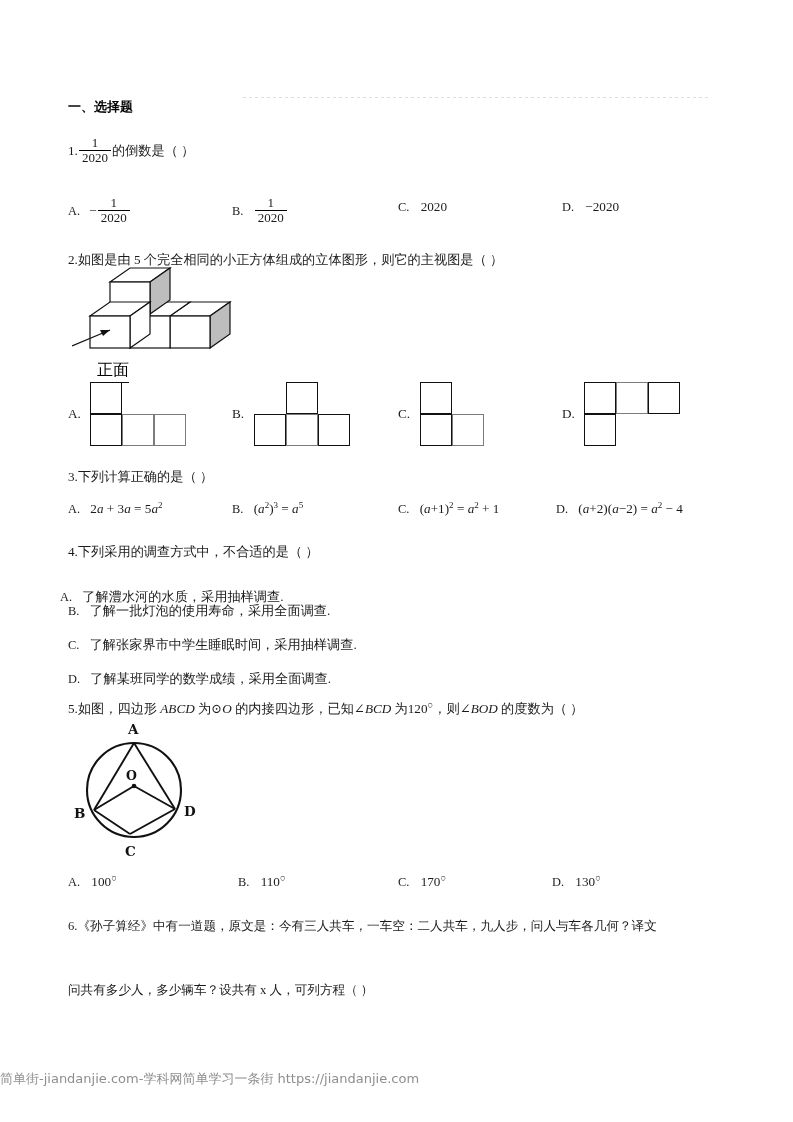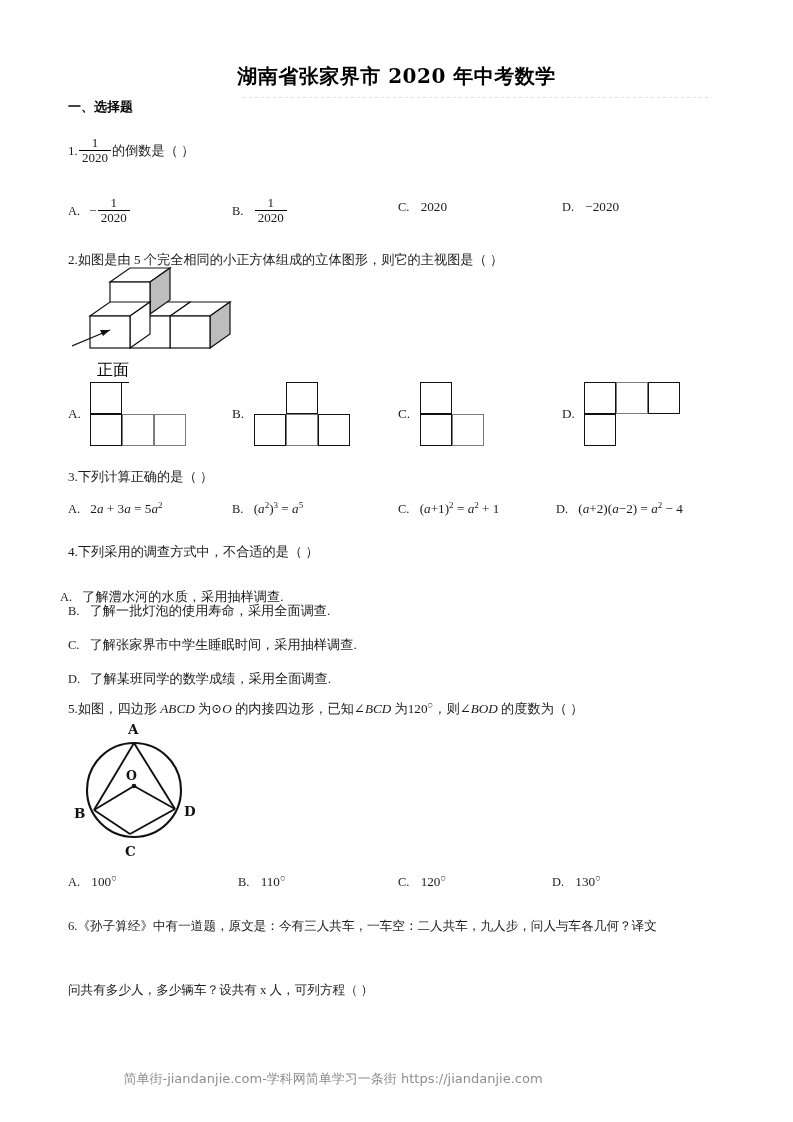--- a/index.html
+++ b/index.html
@@ -96,33 +96,30 @@
   .cell.soft { border-color: #7c7c7c; }
 
   
   .fig5 { position: absolute; }
 
   
   .footer {
     position: absolute;
     left: 0; top: 1070px;
     width: 628px;
-    text-align: center;
     font-size: 13px;
     color: #8e8e8e;
     font-family: "DejaVu Sans", "Liberation Sans", sans-serif;
-    padding-left: 19px;
   }
 </style>
 </head>
 <body>
 
 <div class="page">
 
-  <div class="doc-title">湖南省张家界市 2020 年中考数学</div>
   <div class="sep-line"></div>
   <div class="section-head">一、选择题</div>
 
   <div class="q" style="left:68px; top:136px;">
     <span>1.</span><span class="frac"><span class="num">1</span><span class="den">2020</span></span><span>的倒数是（      ）</span>
   </div>
 
   <div class="opt" style="left:68px; top:196px;">
     <span class="lbl">A.</span>
     <span style="margin-left:6px;">−</span><span class="frac"><span class="num">1</span><span class="den">2020</span></span>
@@ -260,21 +257,21 @@
   <div class="opt" style="left:68px; top:873px;">
     <span class="lbl">A.</span>
     <span style="margin-left:8px;">100</span><span class="deg">○</span>
   </div>
   <div class="opt" style="left:238px; top:873px;">
     <span class="lbl">B.</span>
     <span style="margin-left:8px;">110</span><span class="deg">○</span>
   </div>
   <div class="opt" style="left:398px; top:873px;">
     <span class="lbl">C.</span>
-    <span style="margin-left:8px;">120</span><span class="deg">○</span>
+    <span style="margin-left:8px;">170</span><span class="deg">○</span>
   </div>
   <div class="opt" style="left:552px; top:873px;">
     <span class="lbl">D.</span>
     <span style="margin-left:8px;">130</span><span class="deg">○</span>
   </div>
 
   <div class="q" style="left:68px; top:911px; font-size:12.6px;">6.《孙子算经》中有一道题，原文是：今有三人共车，一车空：二人共车，九人步，问人与车各几何？译文</div>
   <div class="q" style="left:68px; top:975px; font-size:12.6px;">问共有多少人，多少辆车？设共有 x 人，可列方程（      ）</div>
 
   <div class="footer">简单街-jiandanjie.com-学科网简单学习一条街 https://jiandanjie.com</div>

